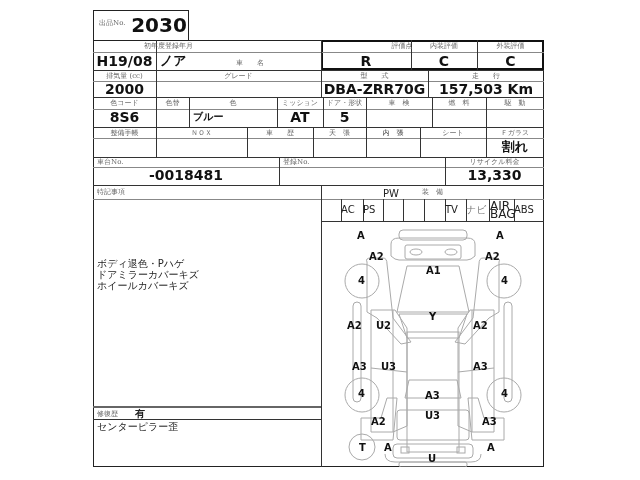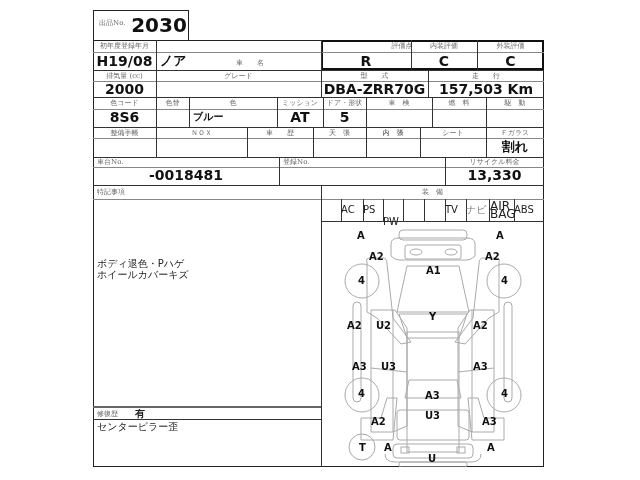--- a/index.html
+++ b/index.html
@@ -78,21 +78,21 @@
 <div class="line-v" style="left:341px;top:199px;height:22px;"></div>
 <div class="line-v" style="left:363px;top:199px;height:22px;"></div>
 <div class="line-v" style="left:383px;top:199px;height:22px;"></div>
 <div class="line-v" style="left:403px;top:199px;height:22px;"></div>
 <div class="line-v" style="left:424px;top:199px;height:22px;"></div>
 <div class="line-v" style="left:445px;top:199px;height:22px;"></div>
 <div class="line-v" style="left:466px;top:199px;height:22px;"></div>
 <div class="line-v" style="left:489px;top:199px;height:22px;"></div>
 <div class="line-v" style="left:514px;top:199px;height:22px;"></div>
 
-<div class="lbl" style="left:93px;top:41px;width:63px;">初年度登録年月</div>
+<div class="lbl" style="left:93px;top:41px;width:63px;padding-left:44px;">初年度登録年月</div>
 <div class="val" style="left:93px;top:52px;width:63px;">H19/08</div>
 <div class="lbl" style="left:156px;top:41px;width:188px;margin-top:17px;">車　　名</div>
 <div class="val val-sm" style="left:156px;top:52px;width:165px;font-size:13px;">ノア</div>
 <div class="lbl" style="left:321px;top:41px;width:90px;margin-left:36px;">評価点</div>
 <div class="val" style="left:321px;top:52px;width:90px;">R</div>
 <div class="lbl" style="left:411px;top:41px;width:66px;">内装評価</div>
 <div class="val" style="left:411px;top:52px;width:66px;">C</div>
 <div class="lbl" style="left:477px;top:41px;width:67px;">外装評価</div>
 <div class="val" style="left:477px;top:52px;width:67px;">C</div>
 
@@ -140,31 +140,32 @@
 <div class="lbl lbl-left" style="left:93px;top:157px;width:186px;">車台No.</div>
 <div class="val" style="left:93px;top:166px;width:186px;">-0018481</div>
 <div class="lbl lbl-left" style="left:279px;top:157px;width:166px;">登録No.</div>
 <div class="val" style="left:279px;top:166px;width:166px;"></div>
 <div class="lbl" style="left:445px;top:157px;width:99px;">リサイクル料金</div>
 <div class="val" style="left:445px;top:166px;width:99px;">13,330</div>
 
 <div class="lbl lbl-left" style="left:93px;top:187px;width:228px;">特記事項</div>
 <div class="abs" style="left:97px;top:258px;width:220px;">
   <div class="note" style="position:relative;">ボディ退色・Pハゲ</div>
+  <div class="note" style="position:relative;">ドアミラーカバーキズ</div>
   <div class="note" style="position:relative;">ホイールカバーキズ</div>
 </div>
 <div class="lbl lbl-left" style="left:93px;top:409px;width:40px;">修復歴</div>
 <div class="note" style="left:135px;top:408px;font-weight:bold;">有</div>
 <div class="note" style="left:97px;top:421px;">センターピラー歪</div>
 
 <div class="lbl" style="left:321px;top:187px;width:223px;">装　備</div>
 <div class="eq" style="left:321px;top:200px;width:20px;"></div>
 <div class="eq" style="left:341px;top:200px;width:22px;">AC</div>
 <div class="eq" style="left:363px;top:200px;width:20px;">PS</div>
-<div class="eq" style="left:383px;top:212px;width:20px;">PW</div>
+<div class="eq" style="left:383px;top:184px;width:20px;">PW</div>
 <div class="eq" style="left:403px;top:200px;width:21px;"></div>
 <div class="eq" style="left:424px;top:200px;width:21px;"></div>
 <div class="eq" style="left:445px;top:200px;width:21px;">TV</div>
 <div class="eq" style="left:466px;top:200px;width:23px;color:#777;">ナビ</div>
 <div class="eq air" style="left:490px;top:200px;width:24px;">AIR BAG</div>
 <div class="eq" style="left:514px;top:200px;width:30px;">ABS</div>
 
 <svg width="223" height="245" style="left:321px;top:222px;" viewBox="0 0 223 245" fill="none" stroke="#aaa" stroke-width="1">
 
   <rect x="78" y="8" width="68" height="10" rx="4"></rect>

